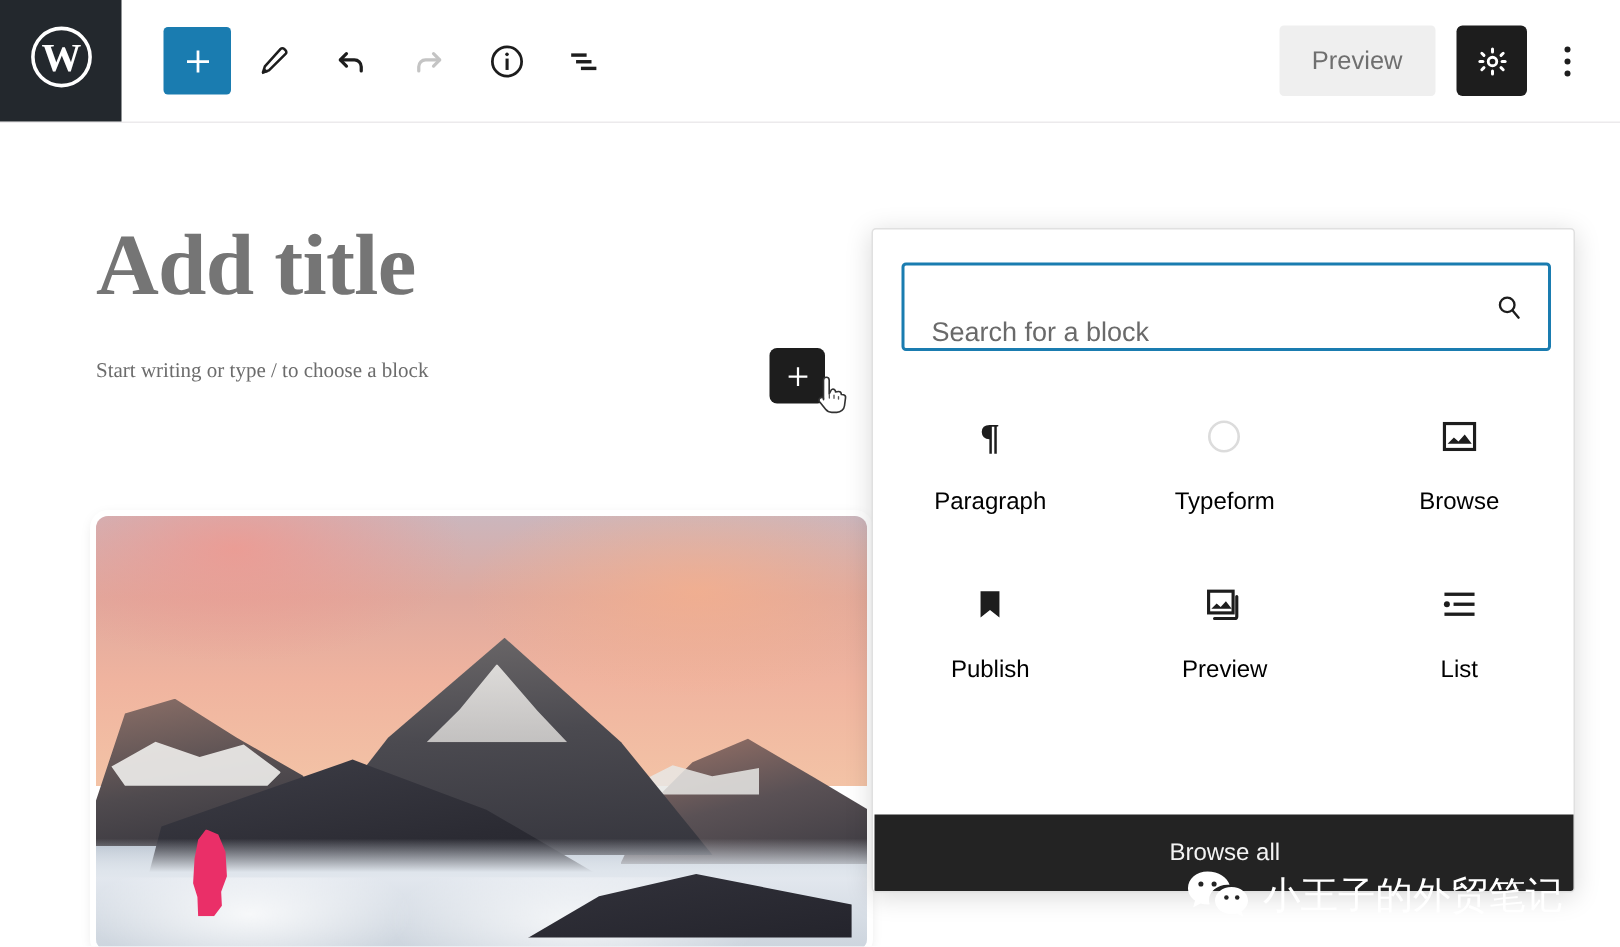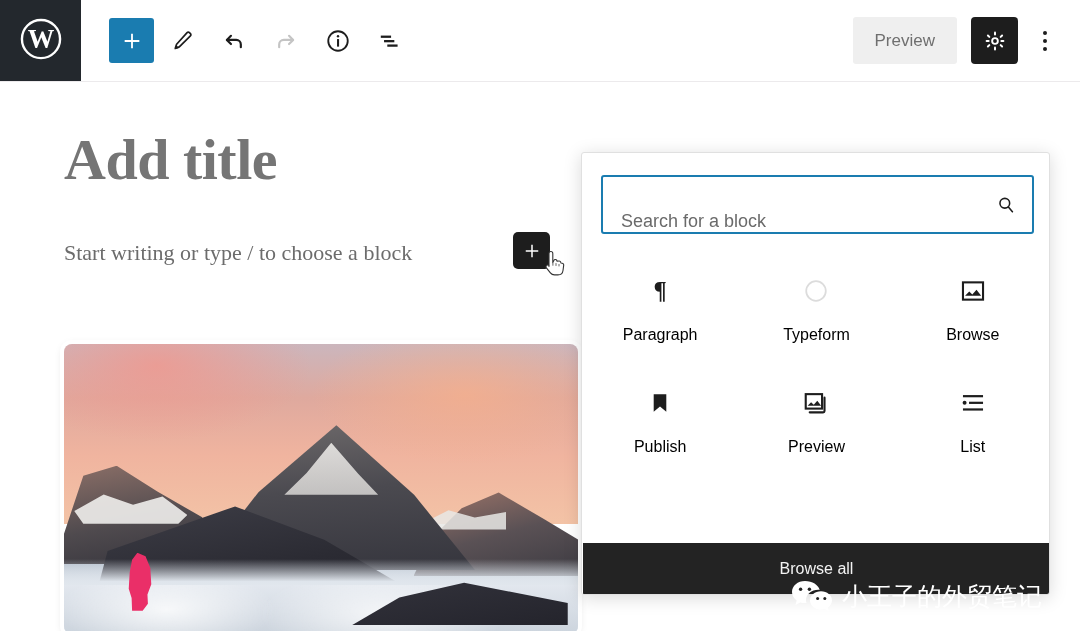--- a/index.html
+++ b/index.html
@@ -90,33 +90,33 @@
 
   
   .canvas {
     position: absolute;
     top: 82px; left: 0;
     width: 1080px; height: 549px;
     background: #ffffff;
   }
   .post-title {
     position: absolute;
-    left: 64px; top: 49px;
+    left: 64px; top: 66px;
     font-family: "Liberation Serif", serif;
     font-size: 58px;
     font-weight: bold;
     color: #757575;
     letter-spacing: -0.5px;
     line-height: 1;
   }
   .post-subtext {
     position: absolute;
     left: 64px; top: 158px;
     font-family: "Liberation Serif", serif;
-    font-size: 22px;
+    font-size: 14px;
     color: #6c6c6c;
   }
 
   
   .canvas-inserter {
     position: absolute;
     left: 513px; top: 150px;
     width: 37px; height: 37px;
     background: #1d1d1d;
     border-radius: 5px;

